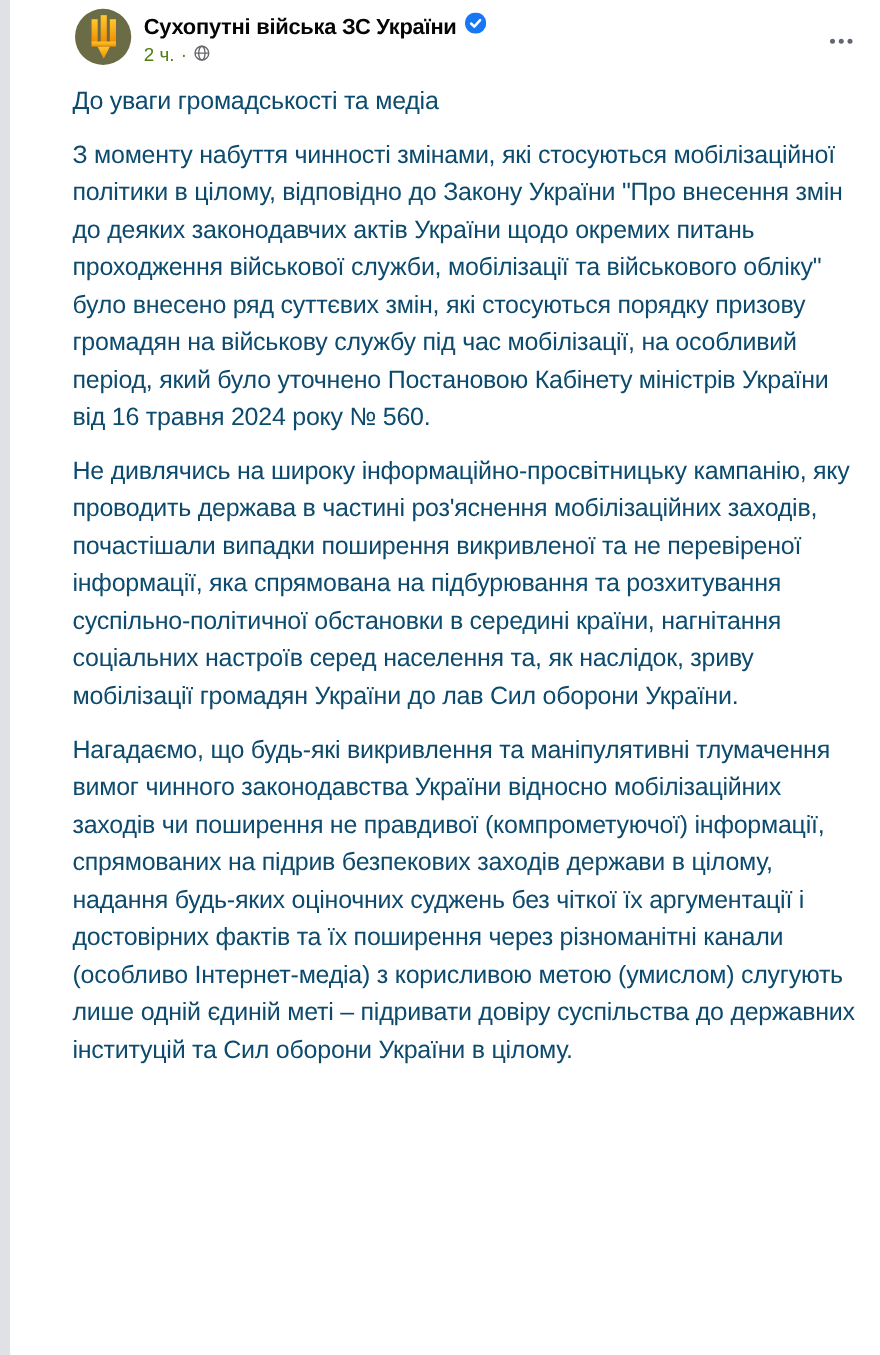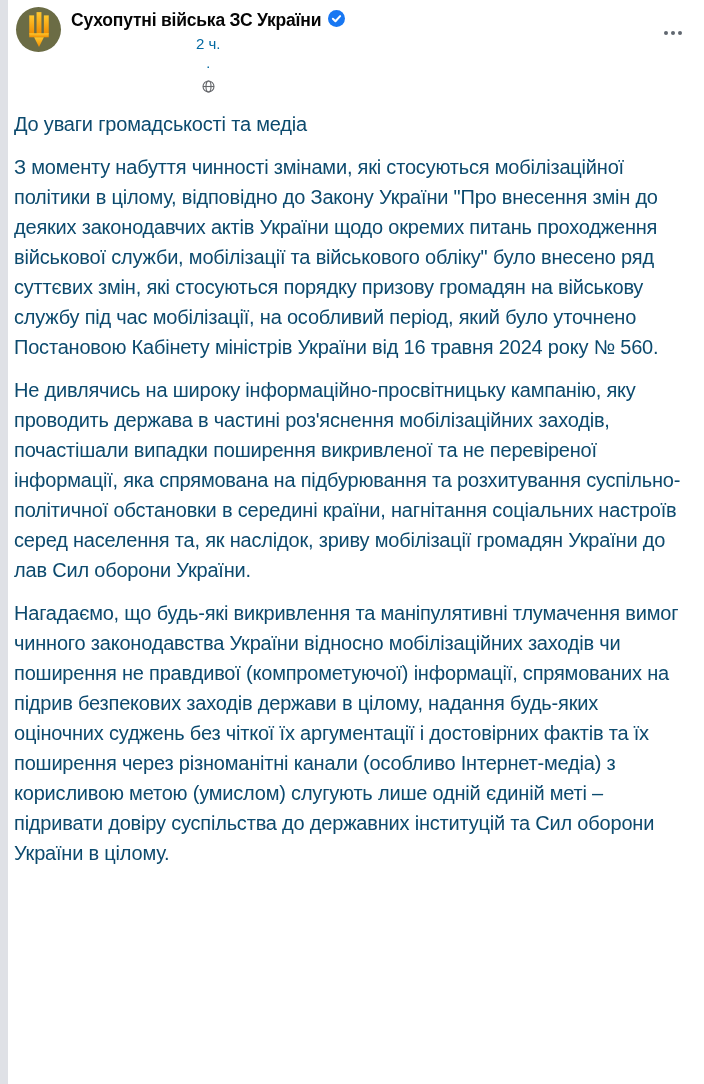--- a/index.html
+++ b/index.html
@@ -17,20 +17,21 @@
   .page-edge {
     position: absolute;
     left: 0; top: 0;
     width: 8px; height: 1084px;
     background: #dfe1e6;
   }
   .post-card {
     position: absolute;
     left: 8px; top: 0; right: 0; bottom: 0;
     background: #ffffff;
+    padding-left: 44px;
   }
   .post-header {
     display: flex;
     align-items: flex-start;
     padding: 7px 18px 0 8px;
   }
   .avatar {
     width: 45px; height: 45px;
     border-radius: 50%;
     background: #6b6c45;
@@ -54,26 +55,25 @@
   .page-name {
     font-size: 17.5px;
     font-weight: 700;
     color: #050505;
     letter-spacing: -0.2px;
     white-space: nowrap;
     cursor: pointer;
   }
   .meta-row {
     display: flex;
-    align-items: center;
+    align-items: flex-start;
     gap: 5px;
     margin-top: 4px;
     font-size: 15px;
-    color: #0369a1;
-    flex-direction: column;
+    color: #4d7c0f;
   }
   .meta-row .timestamp { cursor: pointer; }
   .more-btn {
     margin-left: auto;
     margin-top: 18px;
     border: none;
     background: transparent;
     display: flex;
     gap: 3px;
     padding: 6px 4px;

